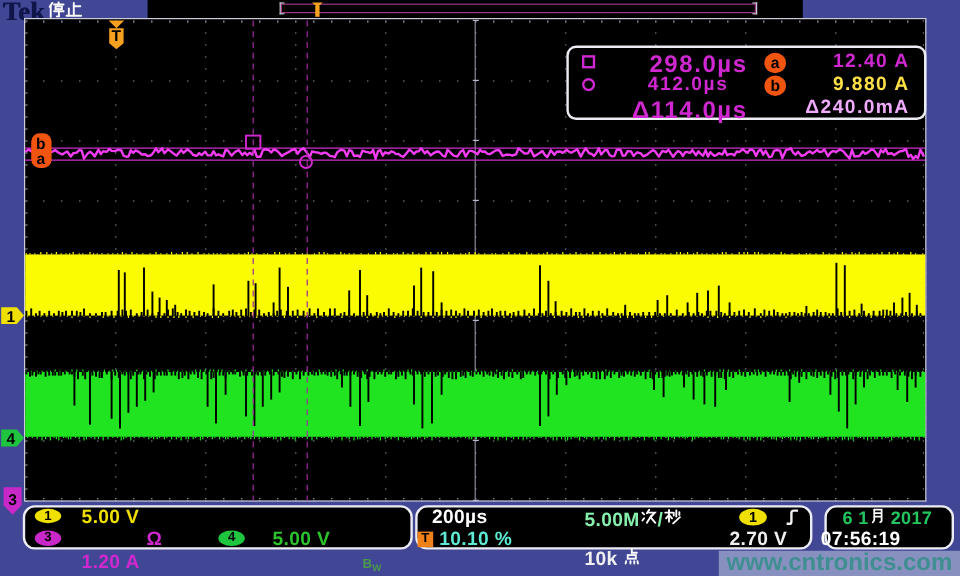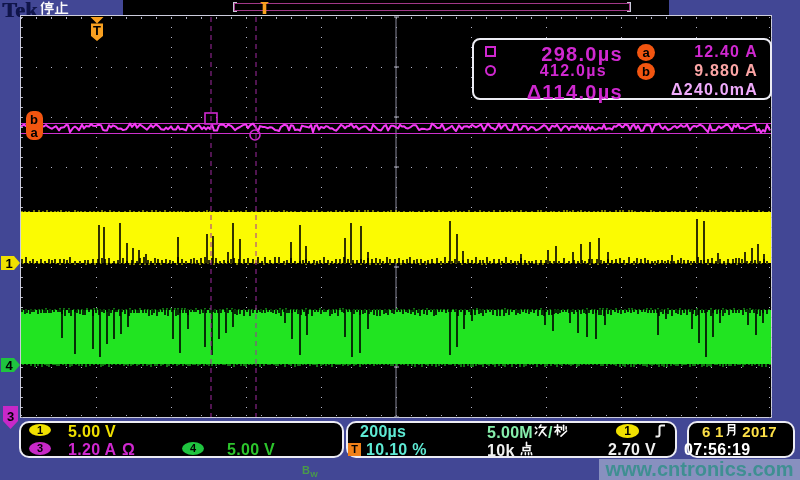--- a/index.html
+++ b/index.html
@@ -1374,37 +1374,37 @@
 
 <div class="bx" style="left:472px;top:38px;width:300px;height:62px;border-radius:8px"></div>
 <div class="abs" style="left:485px;top:46px;width:11px;height:11px;border:2px solid #d028d0"></div>
 <div class="abs" style="left:485px;top:65px;width:11px;height:11px;border:2px solid #d028d0;border-radius:50%"></div>
 <div class="t" style="right:177px;top:43px;font-size:20px;letter-spacing:1.3px;color:#d028d0">298.0µs</div>
 <div class="t" style="right:193px;top:62px;font-size:16px;letter-spacing:1.3px;color:#d028d0">412.0µs</div>
 <div class="t" style="right:177px;top:81px;font-size:20px;letter-spacing:1.3px;color:#d028d0">Δ114.0µs</div>
 <div class="ell" style="left:637px;top:44px;width:18px;height:17px;background:#f25510;font-size:13px;line-height:17px">a</div>
 <div class="ell" style="left:637px;top:63px;width:18px;height:17px;background:#f25510;font-size:13px;line-height:17px">b</div>
 <div class="t" style="right:42px;top:43px;font-size:16px;letter-spacing:1.2px;color:#d028d0">12.40 A</div>
-<div class="t" style="right:42px;top:62px;font-size:16px;letter-spacing:1.2px;color:#fca5a5">9.880 A</div>
+<div class="t" style="right:42px;top:62px;font-size:16px;letter-spacing:1.2px;color:#fde047">9.880 A</div>
 <div class="t" style="right:42px;top:81px;font-size:16px;letter-spacing:1.2px;color:#f0abfc">Δ240.0mA</div>
 
 <div class="bx" style="left:19px;top:421px;width:325px;height:37px"></div>
 <div class="bx" style="left:346px;top:421px;width:331px;height:37px"></div>
 <div class="bx" style="left:687px;top:421px;width:108px;height:37px"></div>
 
 <div class="ell" style="left:29px;top:424px;width:22px;height:12px;background:#f0e000;font-size:11px;line-height:12px">1</div>
 <div class="t" style="left:68px;top:423px;font-size:16px;color:#f0e000">5.00 V</div>
 <div class="ell" style="left:29px;top:442px;width:22px;height:13px;background:#c828c8;font-size:11px;line-height:13px">3</div>
-<div class="t" style="left:68px;top:441px;font-size:16px;color:#d028d0">1.20 A</div>
+<div class="t" style="left:68px;top:460px;font-size:16px;color:#d028d0">1.20 A</div>
 <div class="t" style="left:122px;top:441px;font-size:16px;color:#d028d0">Ω</div>
 <div class="ell" style="left:182px;top:442px;width:22px;height:13px;background:#1fc43f;font-size:11px;line-height:13px">4</div>
 <div class="t" style="left:227px;top:441px;font-size:16px;color:#2cc42c">5.00 V</div>
 <div class="t" style="left:302px;top:464px;font-size:11px;color:#4a9a4a">B<span style="font-size:8px;vertical-align:-3px">W</span></div>
 
-<div class="t" style="left:360px;top:423px;font-size:16px;color:#5eead4">200µs</div>
+<div class="t" style="left:360px;top:423px;font-size:16px;color:#ffffff">200µs</div>
 <div class="t" style="left:487px;top:423px;font-size:16px;color:#86efac">5.00M<svg class="cjk" style="width:15px;height:15px;vertical-align:0px" viewBox="0 0 16 16">
       <g stroke="#fafafa" stroke-width="1.7" fill="none" stroke-linecap="round">
         <path d="M2.5 4.5 L4 6"></path>
         <path d="M4 9.5 L2.5 11.5"></path>
         <path d="M8.5 2 L6.5 5"></path>
         <path d="M7 4.5 H13.5 L9.5 9"></path>
         <path d="M10.5 7 L6.5 13.5"></path>
         <path d="M10 9 L14 13.5"></path>
       </g>
     </svg><span style="font-weight:bold">/</span><svg class="cjk" style="width:15px;height:15px;vertical-align:0px" viewBox="0 0 16 16">
@@ -1418,34 +1418,34 @@
         <path d="M14 4 V6.5"></path>
         <path d="M14.5 8.5 L8.5 14"></path>
       </g>
     </svg></div>
 <div class="ell" style="left:616px;top:424px;width:23px;height:14px;background:#f0e000;font-size:12px;line-height:14px">1</div>
 <svg class="abs" style="left:654px;top:424px" width="14" height="14" viewBox="0 0 14 14">
  <path d="M1.5 12.5 H4 Q5.5 12.5 5.5 10.5 V3.5 Q5.5 1.5 7.5 1.5 H11" stroke="#f0f0f0" stroke-width="2" fill="none"></path>
   </svg>
 <div class="abs" style="left:348px;top:443px;width:13px;height:13px;background:#f08018;color:#000;font-weight:bold;font-size:11px;text-align:center;line-height:13px">T</div>
 <div class="t" style="left:366px;top:441px;font-size:16px;color:#5eead4">10.10 %</div>
-<div class="t" style="left:487px;top:441px;font-size:16px;color:#f0f0f0">10k <svg class="cjk" style="width:15px;height:15px;vertical-align:0px" viewBox="0 0 16 16">
+<div class="t" style="left:487px;top:456px;font-size:16px;color:#f0f0f0">10k <svg class="cjk" style="width:15px;height:15px;vertical-align:0px" viewBox="0 0 16 16">
       <g stroke="#fafafa" stroke-width="1.7" fill="none" stroke-linecap="round">
         <path d="M8 1.5 V5"></path>
         <path d="M8 5 H12.5"></path>
         <rect x="4.4" y="7" width="7.2" height="3.2"></rect>
         <path d="M3 12.5 L2.5 14.5"></path>
         <path d="M6.8 12.5 L6.8 14.5"></path>
         <path d="M10.2 12.5 L10.2 14.5"></path>
         <path d="M13 12.5 L13.5 14.5"></path>
       </g>
     </svg></div>
 <div class="t" style="right:144px;top:441px;font-size:16px;color:#f0f0f0">2.70 V</div>
 
-<div class="t" style="left:702px;top:423px;font-size:15px;color:#fde047">6 1<svg class="cjk" style="width:14px;height:14px;vertical-align:0px" viewBox="0 0 16 16">
+<div class="t" style="left:702px;top:423px;font-size:15px;color:#22c55e">6 1<svg class="cjk" style="width:14px;height:14px;vertical-align:0px" viewBox="0 0 16 16">
       <g stroke="#fafafa" stroke-width="1.7" fill="none" stroke-linecap="round">
         <path d="M5.2 2 V11 C5.2 12.5 4.6 13.3 3.8 14"></path>
         <path d="M5.2 2 H12.2 V12 C12.2 13.2 11.8 13.8 10.8 13.8"></path>
         <path d="M5.6 5.3 H11.8"></path>
         <path d="M5.6 8.6 H11.8"></path>
       </g>
     </svg> 2017</div>
 <div class="t" style="left:684px;top:441px;font-size:16px;color:#ffffff">07:56:19</div>
 
 <div class="abs" style="left:599px;top:459px;width:201px;height:21px;background:#8890bf"></div>

